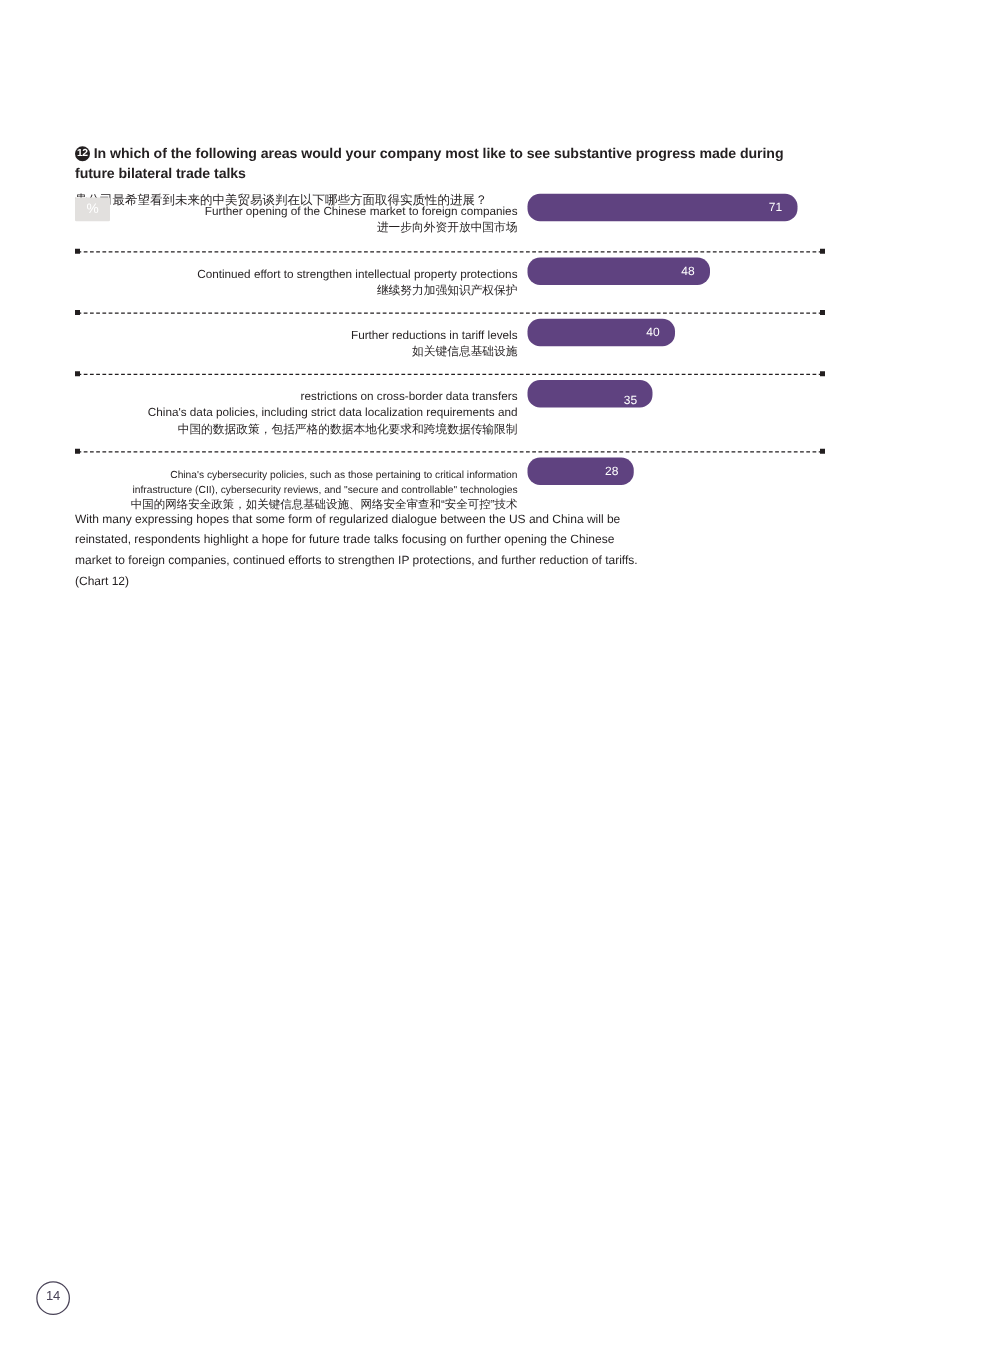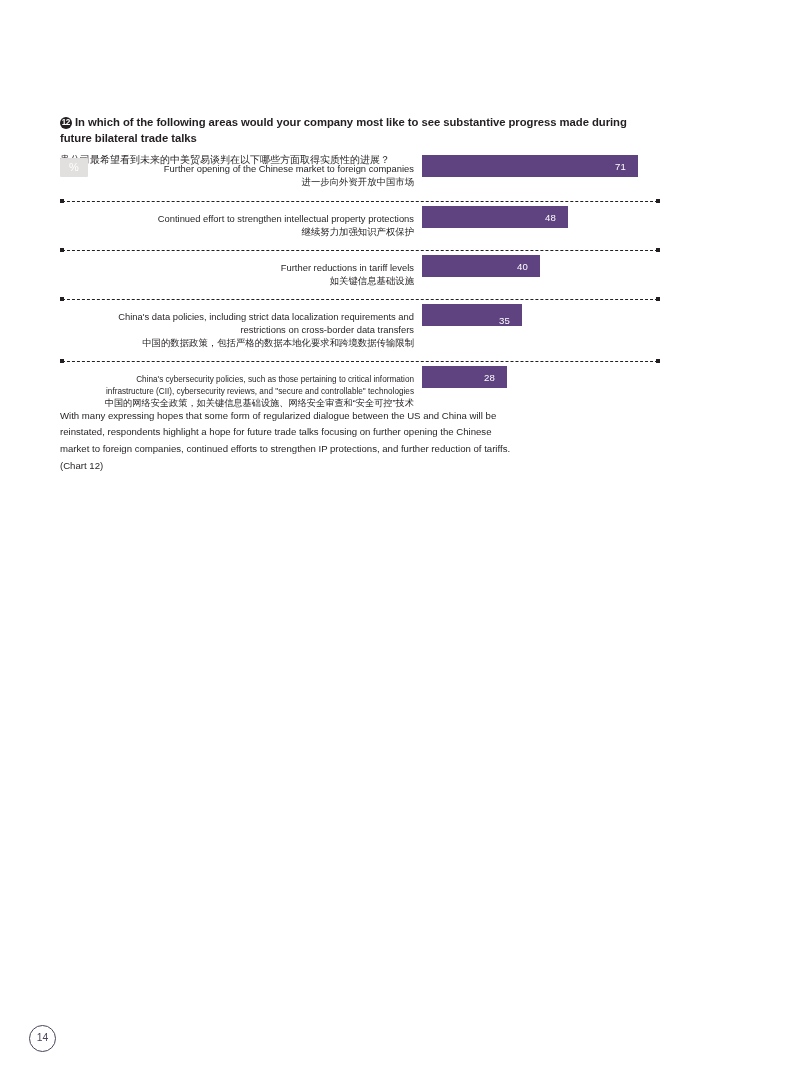--- a/index.html
+++ b/index.html
@@ -113,20 +113,21 @@
     flex: 1 1 auto;
     height: 100%;
   }
   .bar {
     position: relative;
     height: 22px;
     background: #5f4280;
     display: flex;
     align-items: center;
     justify-content: flex-end;
+    border-radius: 10px;
   }
   .bar-value {
     color: #ffffff;
     font-size: 9.6px;
     padding-right: 12px;
     letter-spacing: 0.2px;
   }
 
   .divider {
     position: relative;
@@ -241,22 +242,22 @@
     </div>
 
     <div class="divider">
       <span class="cap cap-left"></span>
       <span class="dash-line"></span>
       <span class="cap cap-right"></span>
     </div>
 
     <div class="row" style="height:53px;">
       <div class="row-label">
+        <div class="lbl-en">restrictions on cross-border data transfers</div>
         <div class="lbl-en">China's data policies, including strict data localization requirements and</div>
-        <div class="lbl-en">restrictions on cross-border data transfers</div>
         <div class="lbl-cn">中国的数据政策，包括严格的数据本地化要求和跨境数据传输限制</div>
       </div>
       <div class="bar-area">
         <div class="bar" style="width:100px;align-items:flex-end;">
           <span class="bar-value">35</span>
         </div>
       </div>
     </div>
 
     <div class="divider">

